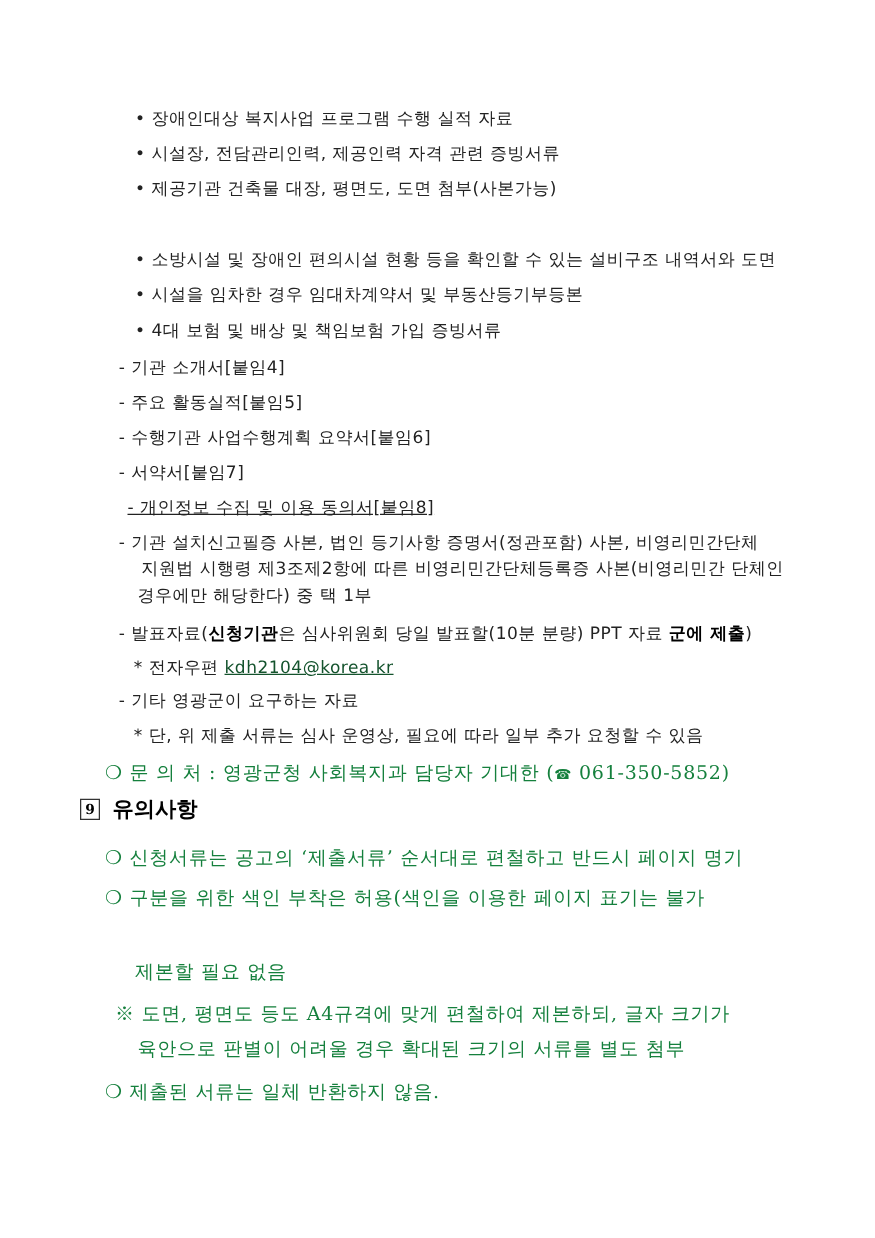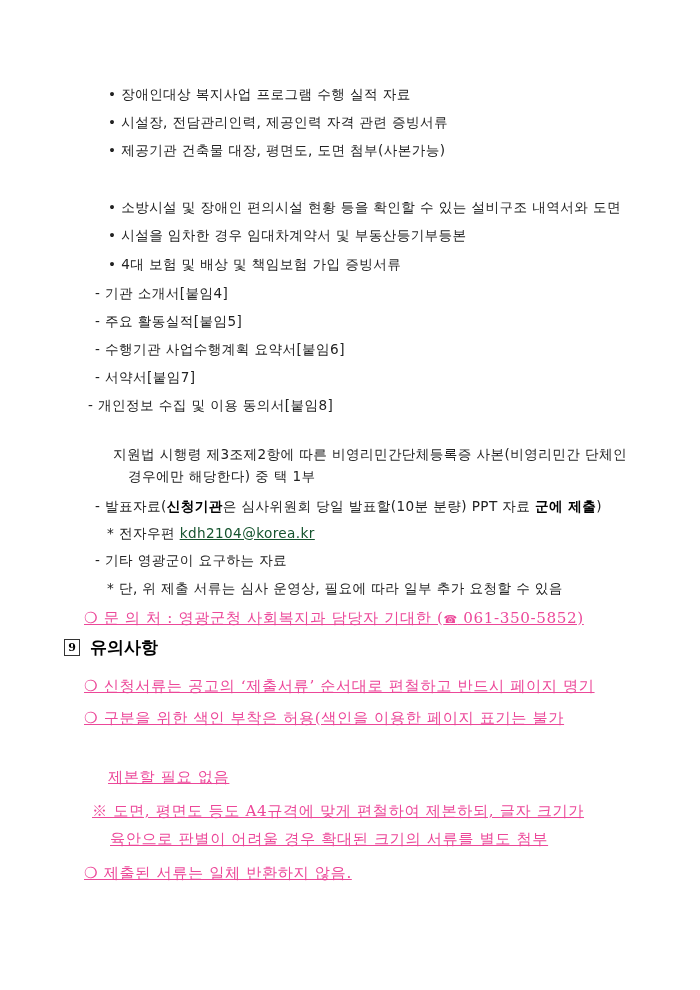--- a/index.html
+++ b/index.html
@@ -1,20 +1,20 @@
 <!DOCTYPE html>
 <html><head>
 <meta charset="utf-8">
 <style>
   html, body { margin: 0; padding: 0; background: #ffffff; }
   body { width: 700px; height: 990px; position: relative; overflow: hidden; color: #111; }
   .page { position: absolute; left: 0; top: 0; width: 700px; height: 964px; }
   .line { position: absolute; white-space: nowrap; }
   .sans { font-family: "DejaVu Sans", "Liberation Sans", sans-serif; font-size: 13.6px; letter-spacing: 0.4px; color: #222; }
-  .serif { font-family: "DejaVu Serif", "Liberation Serif", serif; font-size: 15.2px; letter-spacing: 0.6px; color: #ec4899; text-decoration: underline; }
+  .serif { font-family: "DejaVu Serif", "Liberation Serif", serif; font-size: 15.2px; letter-spacing: 0.6px; color: #15803d; }
   .bold { font-weight: bold; color: #000; }
   .email { color: #14532d; text-decoration: underline; }
   .heading { font-family: "DejaVu Sans", "Liberation Sans", sans-serif; font-size: 17px; font-weight: bold; color: #000; }
   .boxnum { display: inline-block; width: 14px; height: 15px; border: 1px solid #333; font-family: "DejaVu Serif", serif; font-size: 11px; line-height: 15px; text-align: center; margin-right: 10px; vertical-align: 2px; }
   .phone { font-size: 11px; }
 </style>
 </head>
 <body>
 
 <div class="page">
@@ -23,24 +23,25 @@
   <div class="line sans" style="left:108px; top:114px;">• 시설장, 전담관리인력, 제공인력 자격 관련 증빙서류</div>
   <div class="line sans" style="left:108px; top:142px;">• 제공기관 건축물 대장, 평면도, 도면 첨부(사본가능)</div>
   <div class="line sans" style="left:108px; top:199px;">• 소방시설 및 장애인 편의시설 현황 등을 확인할 수 있는 설비구조 내역서와 도면</div>
   <div class="line sans" style="left:108px; top:227px;">• 시설을 임차한 경우 임대차계약서 및 부동산등기부등본</div>
   <div class="line sans" style="left:108px; top:256px;">• 4대 보험 및 배상 및 책임보험 가입 증빙서류</div>
 
   <div class="line sans" style="left:95px; top:285px;">- 기관 소개서[붙임4]</div>
   <div class="line sans" style="left:95px; top:313px;">- 주요 활동실적[붙임5]</div>
   <div class="line sans" style="left:95px; top:341px;">- 수행기관 사업수행계획 요약서[붙임6]</div>
   <div class="line sans" style="left:95px; top:369px;">- 서약서[붙임7]</div>
-  <div class="line sans" style="left:88px; top:397px;">- 개인정보 수집 및 이용 동의서[붙임8]</div>
+  <div class="line sans" style="left:102px; top:397px;text-decoration:underline;">- 개인정보 수집 및 이용 동의서[붙임8]</div>
 
+  <div class="line sans" style="left:95px; top:425px;">- 기관 설치신고필증 사본, 법인 등기사항 증명서(정관포함) 사본, 비영리민간단체</div>
   <div class="line sans" style="left:113px; top:446px;">지원법 시행령 제3조제2항에 따른 비영리민간단체등록증 사본(비영리민간 단체인</div>
-  <div class="line sans" style="left:128px; top:468px;text-align:center;">경우에만 해당한다) 중 택 1부</div>
+  <div class="line sans" style="left:110px; top:468px;text-align:center;">경우에만 해당한다) 중 택 1부</div>
 
   <div class="line sans" style="left:95px; top:498px;">
     <span>- 발표자료(</span><span class="bold">신청기관</span><span>은 심사위원회 당일 발표할(10분 분량) PPT 자료 </span><span class="bold">군에 제출</span><span>)</span>
   </div>
 
   <div class="line sans" style="left:107px; top:525px;">
     <span>* 전자우편 </span><span class="email">kdh2104@korea.kr</span>
   </div>
 
   <div class="line sans" style="left:107px; top:580px;">* 단, 위 제출 서류는 심사 운영상, 필요에 따라 일부 추가 요청할 수 있음</div>

